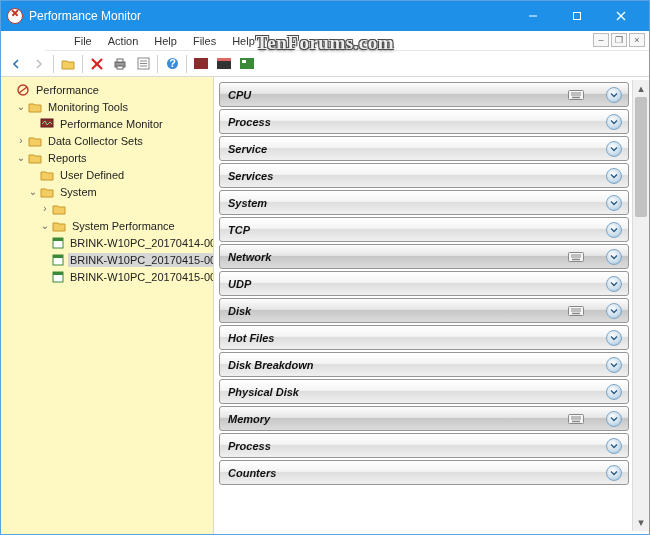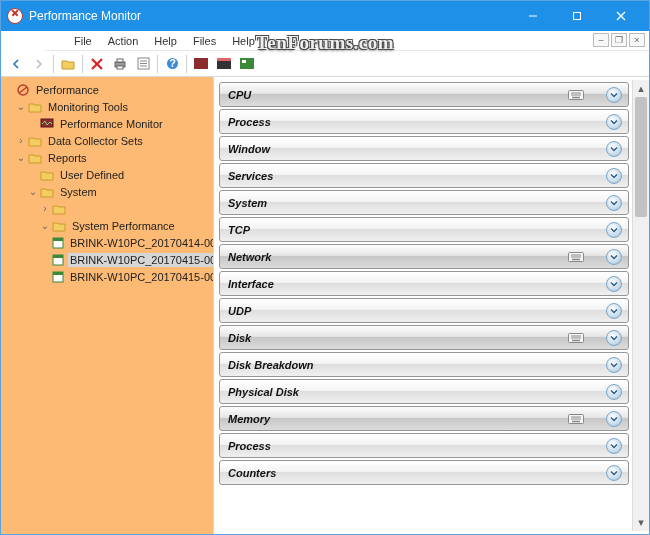--- a/index.html
+++ b/index.html
@@ -14,21 +14,21 @@
 .titlebar .winbtn { width: 44px; height: 30px; display:flex; align-items:center; justify-content:center; color:#fff; }
 .titlebar .winbtn svg { width:10px; height:10px; }
 .menubar { height: 20px; background: #fff; display: flex; align-items: center; padding: 0 4px; gap: 2px; border-bottom: 1px solid #e8e8e8; position: relative; margin-left: 44px;}
 .menubar .menu { padding: 2px 7px; color:#333; }
 .menubar .mdi-controls { position:absolute; right:4px; top:2px; display:flex; gap:2px;}
 .menubar .mdi-controls span{ width:16px; height:14px; border:1px solid #bbb; display:flex; align-items:center; justify-content:center; font-size:9px; color:#666; background:#f7f7f7;}
 .toolbar { height: 26px; background: #fff; display: flex; align-items: center; padding: 0 4px; gap: 1px; border-bottom: 1px solid #d8d8d8;}
 .tbtn { width: 22px; height: 22px; display:flex; align-items:center; justify-content:center; border:1px solid transparent; }
 .sep { width:1px; height:18px; background:#d0d0d0; margin:0 2px;}
 .content { flex:1; display:flex; min-height:0; }
-.tree { width: 213px; border-right: 1px solid #d8d8d8; padding: 4px 2px; overflow:auto; background:#fdba74; color:#222;}
+.tree { width: 213px; border-right: 1px solid #d8d8d8; padding: 4px 2px; overflow:auto; background:#fef9c3; color:#222;}
 .tree .node { display:flex; align-items:center; height:17px; white-space:nowrap; }
 .tree .tw { width:12px; text-align:center; color:#6b6b6b; font-size:10px; cursor:default;}
 .tree .ic { width:16px; height:14px; display:flex; align-items:center; justify-content:center; margin-right:3px;}
 .tree .lbl { padding:1px 2px; }
 .tree .sel { background:#d6d6d6; }
 .folder-ic svg, .report-ic svg, .perf-ic svg, .root-ic svg { width:14px; height:12px;}
 .main { flex:1; display:flex; min-height:0; background:#fff; padding: 3px 0 3px 3px;}
 .panel-scroll { flex:1; overflow:hidden; display:flex;}
 .panel-list { flex:1; overflow:hidden;}
 .row { height:25px; margin: 2px 3px 2px 2px; border:1px solid #969696; border-radius:3px;
@@ -304,21 +304,21 @@
             <div class="row">
               <span class="label">Process</span>
               <span class="spacer"></span>
               <span class="chev">
                 <svg viewBox="0 0 8 8">
                   <path d="M1 2.5 L4 5.5 L7 2.5" fill="none" stroke="#2a5b85" stroke-width="1.4"></path>
                 </svg>
               </span>
             </div>
             <div class="row">
-              <span class="label">Window</span>
+              <span class="label">Service</span>
               <span class="spacer"></span>
               <span class="chev">
                 <svg viewBox="0 0 8 8">
                   <path d="M1 2.5 L4 5.5 L7 2.5" fill="none" stroke="#2a5b85" stroke-width="1.4"></path>
                 </svg>
               </span>
             </div>
             <div class="row">
               <span class="label">Services</span>
               <span class="spacer"></span>
@@ -357,29 +357,20 @@
                   <line x1="4" y1="7.5" x2="12" y2="7.5" stroke="#888" stroke-width="1.5"></line>
                 </svg>
               </span>
               <span class="chev">
                 <svg viewBox="0 0 8 8">
                   <path d="M1 2.5 L4 5.5 L7 2.5" fill="none" stroke="#2a5b85" stroke-width="1.4"></path>
                 </svg>
               </span>
             </div>
             <div class="row">
-              <span class="label">Interface</span>
-              <span class="spacer"></span>
-              <span class="chev">
-                <svg viewBox="0 0 8 8">
-                  <path d="M1 2.5 L4 5.5 L7 2.5" fill="none" stroke="#2a5b85" stroke-width="1.4"></path>
-                </svg>
-              </span>
-            </div>
-            <div class="row">
               <span class="label">UDP</span>
               <span class="spacer"></span>
               <span class="chev">
                 <svg viewBox="0 0 8 8">
                   <path d="M1 2.5 L4 5.5 L7 2.5" fill="none" stroke="#2a5b85" stroke-width="1.4"></path>
                 </svg>
               </span>
             </div>
             <div class="row section">
               <span class="label">Disk</span>
@@ -392,20 +383,29 @@
                   <line x1="4" y1="7.5" x2="12" y2="7.5" stroke="#888" stroke-width="1.5"></line>
                 </svg>
               </span>
               <span class="chev">
                 <svg viewBox="0 0 8 8">
                   <path d="M1 2.5 L4 5.5 L7 2.5" fill="none" stroke="#2a5b85" stroke-width="1.4"></path>
                 </svg>
               </span>
             </div>
             <div class="row">
+              <span class="label">Hot Files</span>
+              <span class="spacer"></span>
+              <span class="chev">
+                <svg viewBox="0 0 8 8">
+                  <path d="M1 2.5 L4 5.5 L7 2.5" fill="none" stroke="#2a5b85" stroke-width="1.4"></path>
+                </svg>
+              </span>
+            </div>
+            <div class="row">
               <span class="label">Disk Breakdown</span>
               <span class="spacer"></span>
               <span class="chev">
                 <svg viewBox="0 0 8 8">
                   <path d="M1 2.5 L4 5.5 L7 2.5" fill="none" stroke="#2a5b85" stroke-width="1.4"></path>
                 </svg>
               </span>
             </div>
             <div class="row">
               <span class="label">Physical Disk</span>

